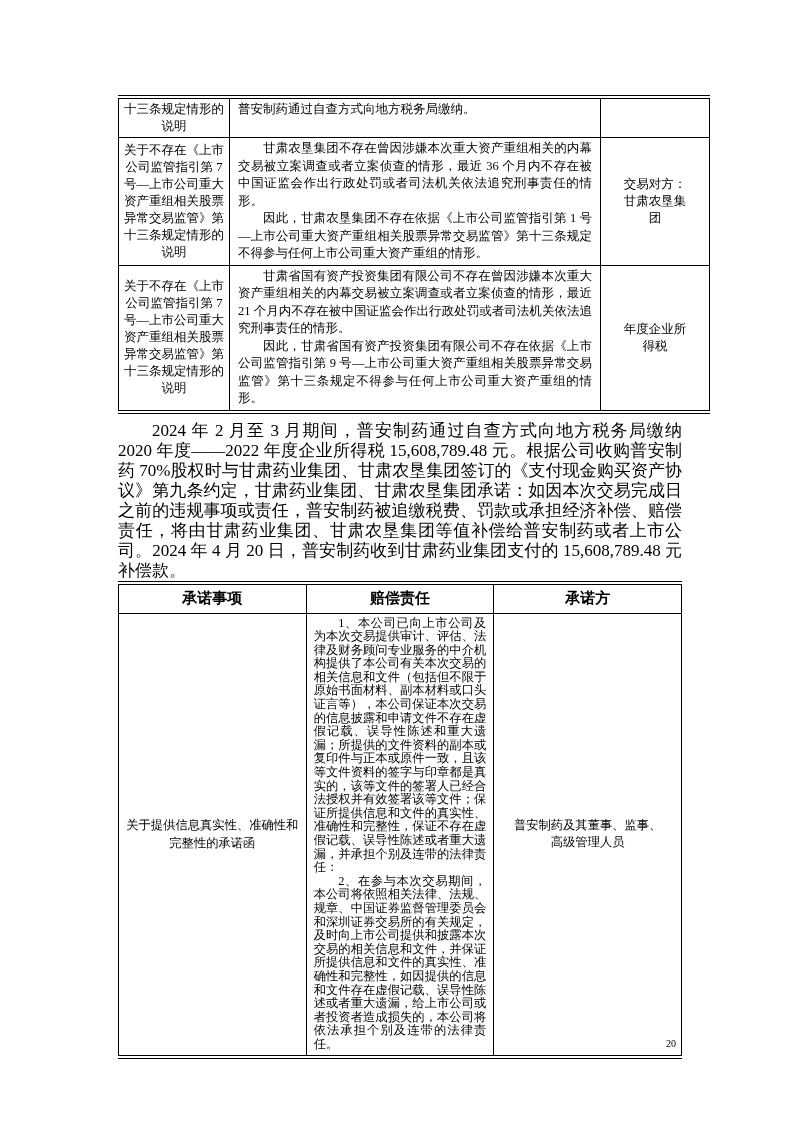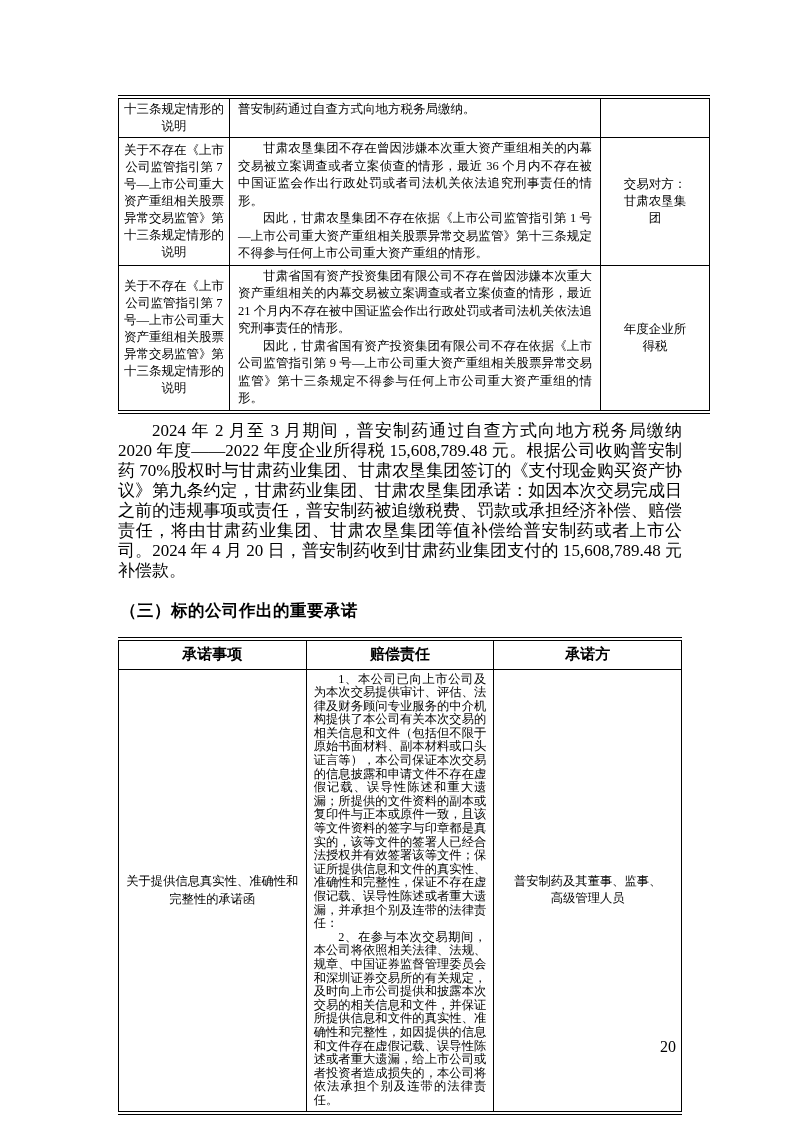--- a/index.html
+++ b/index.html
@@ -67,21 +67,21 @@
     font-weight: bold;
     font-size: 16.5px;
     letter-spacing: 0.5px;
   }
 
   
   .page-number {
     position: absolute;
     top: 1038px;
     right: 118px;
-    font-size: 16px;
+    font-size: 10px;
   }
 </style>
 </head>
 <body>
 
 <div class="page">
   <div class="content">
 
     <table class="tbl tbl1">
       <tbody>
@@ -106,21 +106,20 @@
             <p>甘肃省国有资产投资集团有限公司不存在曾因涉嫌本次重大资产重组相关的内幕交易被立案调查或者立案侦查的情形，最近 21 个月内不存在被中国证监会作出行政处罚或者司法机关依法追究刑事责任的情形。</p>
             <p>因此，甘肃省国有资产投资集团有限公司不存在依据《上市公司监管指引第 9 号—上市公司重大资产重组相关股票异常交易监管》第十三条规定不得参与任何上市公司重大资产重组的情形。</p>
           </td>
           <td class="party-cell">年度企业所得税</td>
         </tr>
       </tbody>
     </table>
 
     <p class="body-para">2024 年 2 月至 3 月期间，普安制药通过自查方式向地方税务局缴纳 2020 年度——2022 年度企业所得税 15,608,789.48 元。根据公司收购普安制药 70%股权时与甘肃药业集团、甘肃农垦集团签订的《支付现金购买资产协议》第九条约定，甘肃药业集团、甘肃农垦集团承诺：如因本次交易完成日之前的违规事项或责任，普安制药被追缴税费、罚款或承担经济补偿、赔偿责任，将由甘肃药业集团、甘肃农垦集团等值补偿给普安制药或者上市公司。2024 年 4 月 20 日，普安制药收到甘肃药业集团支付的 15,608,789.48 元补偿款。</p>
 
-    <h3 class="section-heading">（三）标的公司作出的重要承诺</h3>
 
     <table class="tbl tbl2">
       <thead>
         <tr>
           <th>承诺事项</th>
           <th>赔偿责任</th>
           <th>承诺方</th>
         </tr>
       </thead>
       <tbody>

